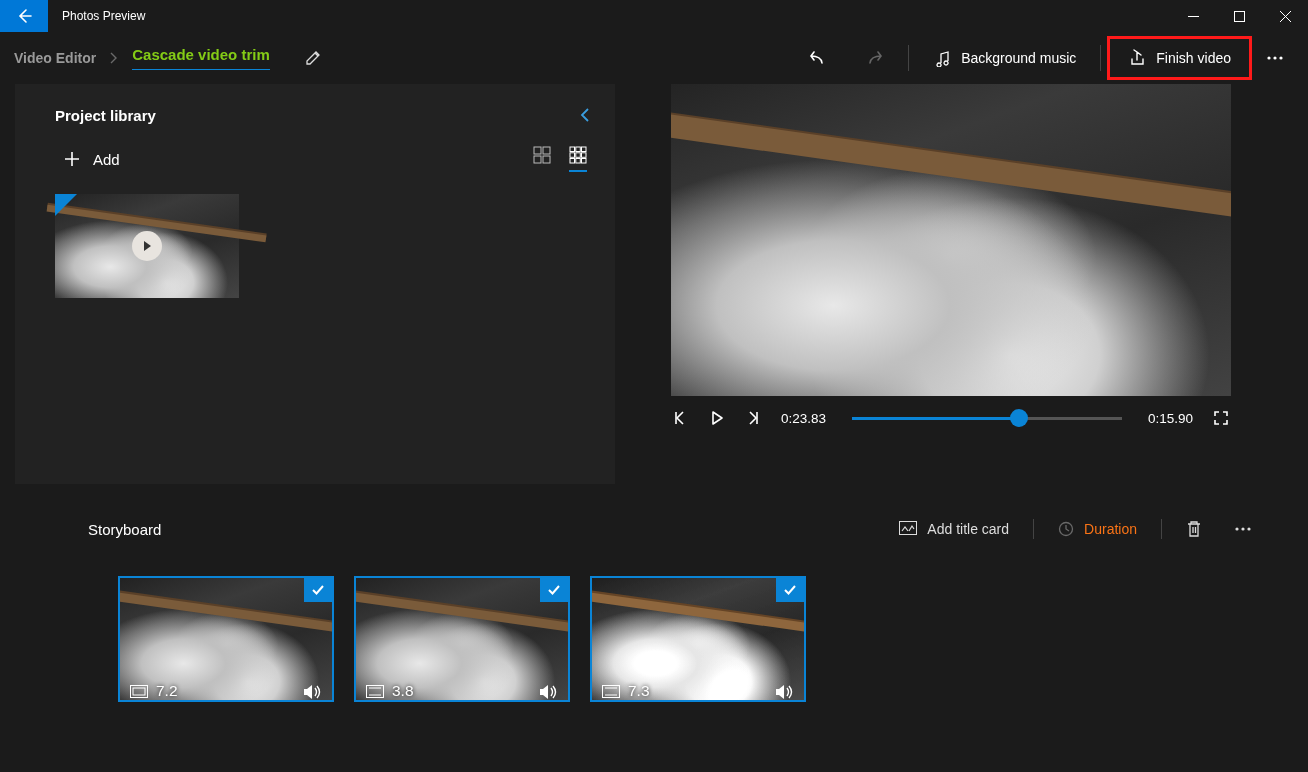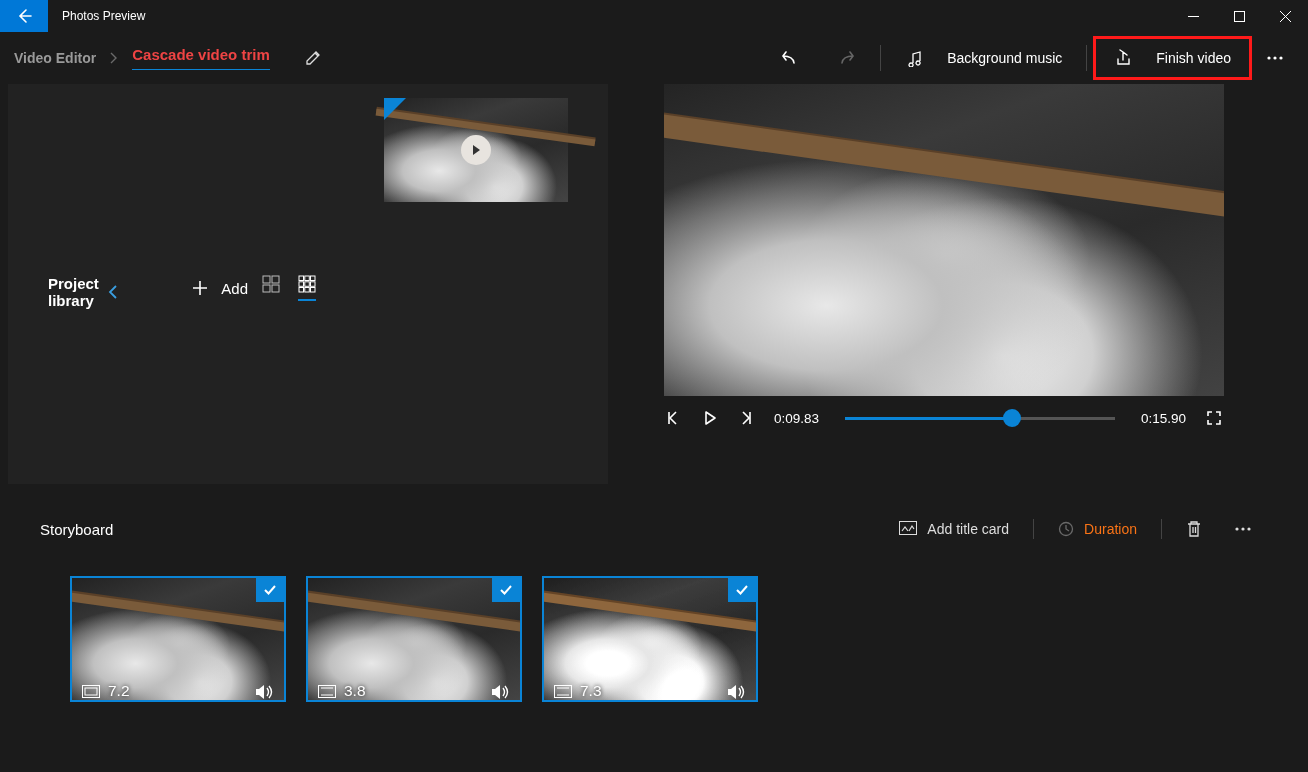--- a/index.html
+++ b/index.html
@@ -30,45 +30,45 @@
   
   .toolbar {
     height: 52px;
     display:flex;
     align-items:center;
     padding: 0 10px;
   }
   .breadcrumb { display:flex; align-items:center; gap:14px; padding-left:4px;font-weight:bold;}
   .bc-root { color:#9a9a9a; font-size:14px; }
   .bc-sep { color:#6a6a6a; }
-  .bc-current { color:#ef4444; font-size:15px; border-bottom:1.5px solid #0a84d6; padding-bottom:6px; }
+  .bc-current { color:#84cc16; font-size:15px; border-bottom:1.5px solid #0a84d6; padding-bottom:6px; }
   .edit-pencil { margin-left:20px; cursor:pointer; }
 
   .toolbar-right { margin-left:auto; display:flex; align-items:center; gap:0; }
   .tbtn {
-    display:flex; align-items:center; gap:24px;
+    display:flex; align-items:center; gap:10px;
     padding:10px 18px; cursor:pointer; font-size:14px; color:#fff;
   }
   .tool-sep { width:1px; height:26px; background:#444; margin:0 6px; }
   .finish-highlight {
     border: 3px solid #ff1a1a;
     display:flex; align-items:center;
   }
 
   
   .main {
     display:flex;
     height: 400px;
   }
   .library-panel {
     width: 600px;
     background:#222222;
-    margin-left:8px;
+    margin-left:15px;
     padding:0;
-    display:flex; flex-direction:row;
+    display:flex; flex-direction:column;
   }
   .lib-header {
     display:flex; align-items:center; justify-content:space-between;
     padding:22px 24px 6px 40px;
   }
   .lib-title { font-weight:600; font-size:15px; }
   .lib-collapse { cursor:pointer; color:#3a9ee0; }
   .lib-tools {
     display:flex; align-items:center; justify-content:space-between;
     padding: 16px 28px 8px 48px;
@@ -133,20 +133,21 @@
     position:absolute; left:0; top:0; height:100%; background:#0a84d6;
   }
   .scrubber-thumb {
     position:absolute; top:50%; transform:translate(-50%,-50%);
     width:18px; height:18px; border-radius:50%; background:#0a84d6;
   }
 
   
   .storyboard {
     padding: 28px 40px 0 40px;
+    margin-left: 48px;
   }
   .sb-header { display:flex; align-items:center; }
   .sb-title { font-size:15px; }
   .sb-actions { margin-left:auto; display:flex; align-items:center; gap:0; }
   .sb-btn { display:flex; align-items:flex-start; gap:10px; padding:8px 16px; cursor:pointer; font-size:14px; color:#ddd; }
   .sb-btn.disabled { color:#f97316; cursor:default; }
   .sb-sep { width:1px; height:20px; background:#444; margin:0 8px; }
   .sb-clips { display:flex; gap:20px; padding-top:30px; padding-left:30px;}
   .clip {
     width:216px; height:126px; position:relative;
@@ -322,21 +323,21 @@
         <svg width="16" height="16">
             <path d="M4 2 L13 8 L4 14 Z" stroke="#fff" fill="none" stroke-width="1.6" stroke-linejoin="round"></path>
           </svg>
       </span>
       <span class="pc-btn">
         <svg width="16" height="16">
             <path d="M5 2 L11 8 L5 14" stroke="#fff" fill="none" stroke-width="1.6"></path>
             <path d="M12 2 V14" stroke="#fff" stroke-width="1.6"></path>
           </svg>
       </span>
-      <span class="time-label">0:09.83</span>
+      <span class="time-label">0:23.83</span>
       <div class="scrubber">
         <div class="scrubber-fill" style="width:62%"></div>
         <div class="scrubber-thumb" style="left:62%"></div>
       </div>
       <span class="time-label">0:15.90</span>
       <span class="pc-btn">
         <svg width="16" height="16">
             <path d="M2 6 V2 H6 M10 2 H14 V6 M14 10 V14 H10 M6 14 H2 V10" stroke="#fff" fill="none" stroke-width="1.6"></path>
           </svg>
       </span>

